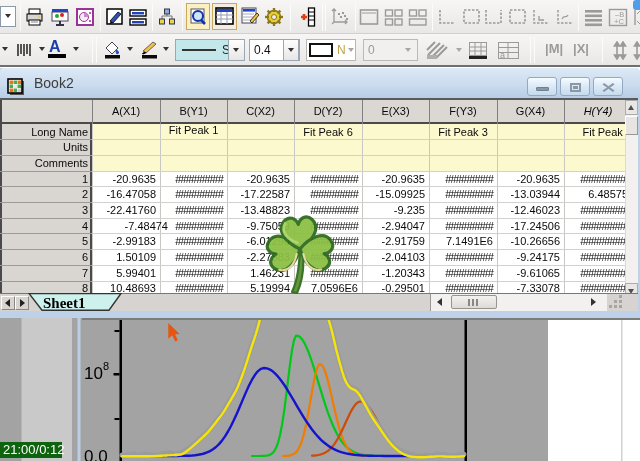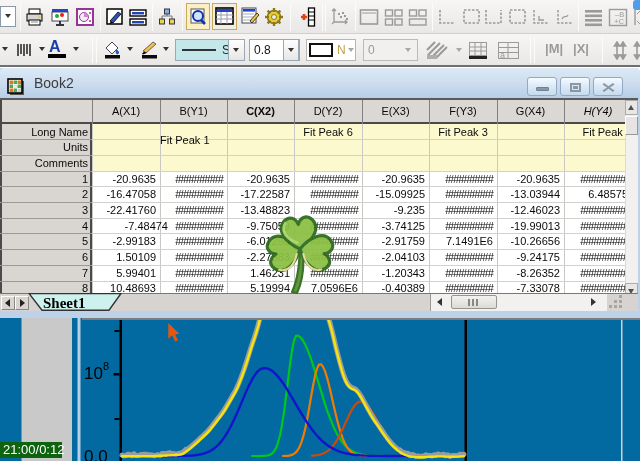--- a/index.html
+++ b/index.html
@@ -8,21 +8,21 @@
 .vsep{position:absolute;width:1px;background:#c6c4c2;border-right:1px solid #fbfbfa}
 .tb{position:absolute;left:0;width:640px;background:linear-gradient(#f7f6f5,#e9e7e5)}
 .ddb{position:absolute;width:0;height:0;border-left:3.5px solid transparent;border-right:3.5px solid transparent;border-top:4px solid #333}
 .ddg{position:absolute;width:0;height:0;border-left:3.5px solid transparent;border-right:3.5px solid transparent;border-top:4px solid #a9a7a5}
 .cell{position:absolute;font-size:11px;color:#0a0a0a;white-space:nowrap}
 .rnum{position:absolute;font-size:11px;color:#0a0a0a;text-align:right}
 .hashc{letter-spacing:-0.8px}
 </style></head><body>
 <div id="page">
 
-<div class="abs" style="left:0;top:317px;width:640px;height:144px;background:#0369a1">
+<div class="abs" style="left:0;top:317px;width:548px;height:144px;background:#a3a3a3">
 <svg width="640" height="144" viewBox="0 317 640 144">
 <rect x="21.5" y="317" width="50.5" height="144" fill="#c9c9c9"></rect>
 <rect x="77.5" y="317" width="3" height="144" fill="#bacfe6"></rect>
 <rect x="621" y="317" width="1.5" height="144" fill="#d2d2d2"></rect>
 <rect x="119.5" y="319.5" width="2.5" height="141.5" fill="#000"></rect>
 <rect x="464.5" y="319.5" width="2.5" height="141.5" fill="#000"></rect>
 <rect x="114.5" y="330" width="5" height="2" fill="#000"></rect>
 <rect x="113.5" y="373" width="6" height="2.5" fill="#000"></rect>
 <rect x="114.5" y="418" width="5" height="2" fill="#000"></rect>
 <text x="84" y="379" font-size="17" fill="#000">10</text>
@@ -227,21 +227,21 @@
  <path d="M2,14.5 L4.5,12.5 L6.5,14 L3,15.5 Z" fill="#000"></path>
  <rect x="2" y="16" width="15" height="3.5" fill="#0a0a0a"></rect>
 </svg>
 <div class="ddb" style="left:163px;top:13px"></div>
 <div class="abs" style="left:175px;top:5px;width:70px;height:22px;background:#c4e7ea;border:1px solid #9aa8b5"></div>
 <div class="abs" style="left:182px;top:15px;width:34px;height:1.5px;background:#333"></div>
 <div class="abs" style="left:222px;top:9px;font-size:12px;color:#222">S…</div>
 <div class="abs" style="left:228px;top:5px;width:17px;height:22px;background:linear-gradient(#fefefe,#e8e6e4);border:1px solid #9aa8b5"></div>
 <div class="ddb" style="left:233px;top:14px"></div>
 <div class="abs" style="left:249px;top:5px;width:51px;height:22px;background:#fff;border:1px solid #9aa8b5"></div>
-<div class="abs" style="left:254px;top:9px;font-size:12px;color:#111">0.8</div>
+<div class="abs" style="left:254px;top:9px;font-size:12px;color:#111">0.4</div>
 <div class="abs" style="left:283px;top:5px;width:16px;height:22px;background:linear-gradient(#fefefe,#e8e6e4);border:1px solid #9aa8b5"></div>
 <div class="ddb" style="left:288px;top:14px"></div>
 <div class="abs" style="left:306px;top:5px;width:50px;height:22px;background:#fff;border:1px solid #b8b6b4"></div>
 <div class="abs" style="left:309px;top:9px;width:24px;height:14px;background:#fff;border:2px solid #111"></div>
 <div class="abs" style="left:337px;top:9px;font-size:12px;color:#c0a040">N</div>
 <div class="ddg" style="left:348px;top:14px"></div>
 <div class="abs" style="left:363px;top:5px;width:55px;height:22px;background:#f1f0ef;border:1px solid #bcbab8"></div>
 <div class="abs" style="left:368px;top:9px;font-size:12px;color:#999">0</div>
 <div class="ddg" style="left:405px;top:14px"></div>
 <svg class="abs" style="left:426px;top:7px" width="24" height="19" viewBox="0 0 24 19">
@@ -320,21 +320,21 @@
         </svg>
 </div>
 </div>
 
 <div class="abs" style="left:0;top:98px;width:638px;height:213px;background:#fff"></div>
 <div class="abs" style="left:0;top:98px;width:638px;height:2px;background:#5a5a5a"></div>
 <div class="abs" style="left:0;top:100px;width:625px;height:193px;overflow:hidden">
 <div class="abs" style="left:0;top:0;width:638px;height:24px;background:#dbd8d4;border-bottom:2px solid #4a4a4a"></div>
 <div class="cell" style="left:92px;top:5px;width:68px;text-align:center;">A(X1)</div>
 <div class="cell" style="left:160px;top:5px;width:67px;text-align:center;">B(Y1)</div>
-<div class="cell" style="left:227px;top:5px;width:67px;text-align:center;font-weight:bold;">C(X2)</div>
+<div class="cell" style="left:227px;top:5px;width:67px;text-align:center;font-weight:normal;">C(X2)</div>
 <div class="cell" style="left:294px;top:5px;width:68px;text-align:center;">D(Y2)</div>
 <div class="cell" style="left:362px;top:5px;width:67px;text-align:center;">E(X3)</div>
 <div class="cell" style="left:429px;top:5px;width:68px;text-align:center;">F(Y3)</div>
 <div class="cell" style="left:497px;top:5px;width:67px;text-align:center;">G(X4)</div>
 <div class="cell" style="left:564px;top:5px;width:68px;text-align:center;font-style:italic;">H(Y4)</div>
 <div class="abs" style="left:92px;top:0;width:1px;height:24px;background:#808080"></div>
 <div class="abs" style="left:160px;top:0;width:1px;height:24px;background:#808080"></div>
 <div class="abs" style="left:227px;top:0;width:1px;height:24px;background:#808080"></div>
 <div class="abs" style="left:294px;top:0;width:1px;height:24px;background:#808080"></div>
 <div class="abs" style="left:362px;top:0;width:1px;height:24px;background:#808080"></div>
@@ -378,21 +378,21 @@
 <div class="abs" style="left:0;top:55.0px;width:92px;height:1px;background:#9c9a96"></div>
 <div class="abs" style="left:0;top:70.6px;width:92px;height:1px;background:#9c9a96"></div>
 <div class="abs" style="left:0;top:86.3px;width:92px;height:1px;background:#9c9a96"></div>
 <div class="abs" style="left:0;top:102.0px;width:92px;height:1px;background:#9c9a96"></div>
 <div class="abs" style="left:0;top:117.7px;width:92px;height:1px;background:#9c9a96"></div>
 <div class="abs" style="left:0;top:133.4px;width:92px;height:1px;background:#9c9a96"></div>
 <div class="abs" style="left:0;top:149.1px;width:92px;height:1px;background:#9c9a96"></div>
 <div class="abs" style="left:0;top:164.8px;width:92px;height:1px;background:#9c9a96"></div>
 <div class="abs" style="left:0;top:180.5px;width:92px;height:1px;background:#9c9a96"></div>
 
-<div class="cell" style="left:160px;top:34px;width:67px;text-align:left">Fit Peak 1</div>
+<div class="cell" style="left:160px;top:24px;width:67px;text-align:center">Fit Peak 1</div>
 <div class="cell" style="left:294px;top:25.5px;width:68px;text-align:center">Fit Peak 6</div>
 <div class="cell" style="left:429px;top:25.5px;width:68px;text-align:center">Fit Peak 3</div>
 <div class="cell" style="left:564px;top:25.5px;width:68px;text-align:right">Fit Peak 4</div>
 <div class="rnum" style="left:92px;top:72.5px;width:64px">-20.9635</div>
 <div class="rnum" style="left:92px;top:88.2px;width:64px">-16.47058</div>
 <div class="rnum" style="left:92px;top:103.9px;width:64px">-22.41760</div>
 <div class="rnum" style="left:104px;top:119.6px;width:64px">-7.48474</div>
 <div class="rnum" style="left:92px;top:135.3px;width:64px">-2.99183</div>
 <div class="rnum" style="left:92px;top:151.0px;width:64px">1.50109</div>
 <div class="rnum" style="left:92px;top:166.7px;width:64px">5.99401</div>
@@ -417,40 +417,40 @@
 <div class="rnum hashc" style="left:294px;top:88.2px;width:64px">#########</div>
 <div class="rnum hashc" style="left:294px;top:103.9px;width:64px">#########</div>
 <div class="rnum hashc" style="left:294px;top:119.6px;width:64px">#########</div>
 <div class="rnum hashc" style="left:294px;top:135.3px;width:64px">#########</div>
 <div class="rnum hashc" style="left:294px;top:151.0px;width:64px">#########</div>
 <div class="rnum hashc" style="left:294px;top:166.7px;width:64px">#########</div>
 <div class="rnum" style="left:294px;top:182.4px;width:64px">7.0596E6</div>
 <div class="rnum" style="left:362px;top:72.5px;width:63px">-20.9635</div>
 <div class="rnum" style="left:362px;top:88.2px;width:63px">-15.09925</div>
 <div class="rnum" style="left:362px;top:103.9px;width:63px">-9.235</div>
-<div class="rnum" style="left:362px;top:119.6px;width:63px">-3.74125</div>
+<div class="rnum" style="left:362px;top:119.6px;width:63px">-2.94047</div>
 <div class="rnum" style="left:362px;top:135.3px;width:63px">-2.91759</div>
 <div class="rnum" style="left:362px;top:151.0px;width:63px">-2.04103</div>
 <div class="rnum" style="left:362px;top:166.7px;width:63px">-1.20343</div>
-<div class="rnum" style="left:362px;top:182.4px;width:63px">-0.40389</div>
+<div class="rnum" style="left:362px;top:182.4px;width:63px">-0.29501</div>
 <div class="rnum hashc" style="left:429px;top:72.5px;width:64px">#########</div>
 <div class="rnum hashc" style="left:429px;top:88.2px;width:64px">#########</div>
 <div class="rnum hashc" style="left:429px;top:103.9px;width:64px">#########</div>
 <div class="rnum hashc" style="left:429px;top:119.6px;width:64px">#########</div>
 <div class="rnum" style="left:429px;top:135.3px;width:64px">7.1491E6</div>
 <div class="rnum hashc" style="left:429px;top:151.0px;width:64px">#########</div>
 <div class="rnum hashc" style="left:429px;top:166.7px;width:64px">#########</div>
 <div class="rnum hashc" style="left:429px;top:182.4px;width:64px">#########</div>
 <div class="rnum" style="left:497px;top:72.5px;width:63px">-20.9635</div>
 <div class="rnum" style="left:497px;top:88.2px;width:63px">-13.03944</div>
 <div class="rnum" style="left:497px;top:103.9px;width:63px">-12.46023</div>
-<div class="rnum" style="left:497px;top:119.6px;width:63px">-19.99013</div>
+<div class="rnum" style="left:497px;top:119.6px;width:63px">-17.24506</div>
 <div class="rnum" style="left:497px;top:135.3px;width:63px">-10.26656</div>
 <div class="rnum" style="left:497px;top:151.0px;width:63px">-9.24175</div>
-<div class="rnum" style="left:497px;top:166.7px;width:63px">-8.26352</div>
+<div class="rnum" style="left:497px;top:166.7px;width:63px">-9.61065</div>
 <div class="rnum" style="left:497px;top:182.4px;width:63px">-7.33078</div>
 <div class="rnum hashc" style="left:564px;top:72.5px;width:64px">#########</div>
 <div class="rnum" style="left:564px;top:88.2px;width:64px">6.48575</div>
 <div class="rnum hashc" style="left:564px;top:103.9px;width:64px">#########</div>
 <div class="rnum hashc" style="left:564px;top:119.6px;width:64px">#########</div>
 <div class="rnum hashc" style="left:564px;top:135.3px;width:64px">#########</div>
 <div class="rnum hashc" style="left:564px;top:151.0px;width:64px">#########</div>
 <div class="rnum hashc" style="left:564px;top:166.7px;width:64px">#########</div>
 <div class="rnum hashc" style="left:564px;top:182.4px;width:64px">#########</div>
 </div>

